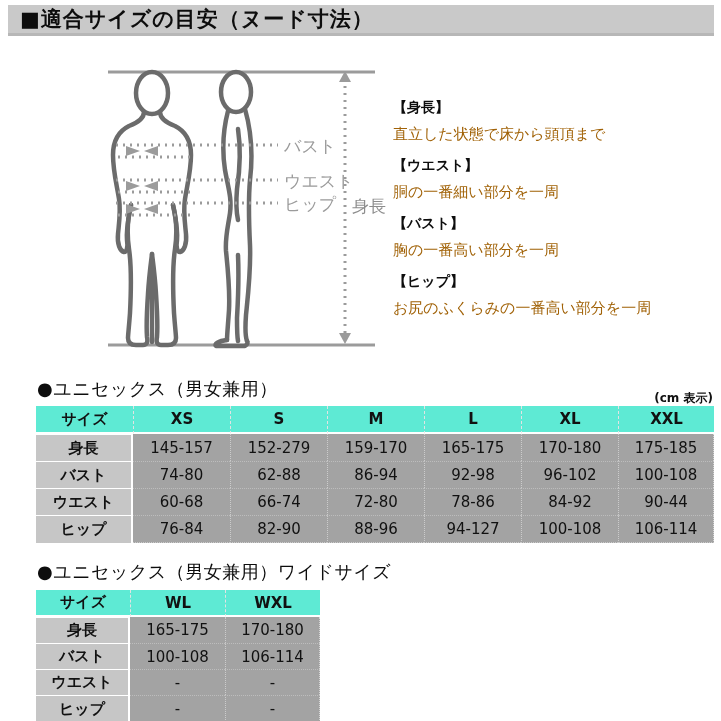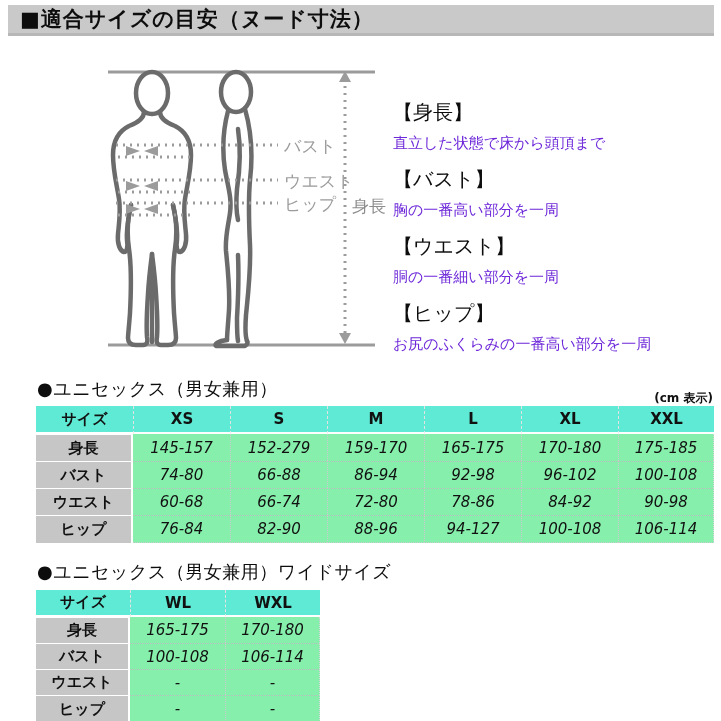--- a/index.html
+++ b/index.html
@@ -10,42 +10,42 @@
   }
   .header-bar {
     position:absolute; left:8px; top:5px; width:706px; height:31px;
     background:#c9c9c9; border-bottom:3px solid #b7b7b7;
     display:flex; align-items:center; padding-left:12px; box-sizing:border-box;
     font-size:21px; font-weight:bold; letter-spacing:1px; color:#0d0d0d;
   }
   .figure-wrap { position:absolute; left:88px; top:55px; width:302px; height:302px; }
   .defs { position:absolute; left:393px; top:99px; width:328px; }
   .def { margin-bottom:13px; }
-  .def .term { font-size:20px; font-weight:normal; margin-bottom:8px; color:#0d0d0d; }
-  .def .desc { font-size:15px; color:#6d28d9; }
+  .def .term { font-size:14px; font-weight:bold; margin-bottom:8px; color:#0d0d0d; }
+  .def .desc { font-size:15px; color:#a16207; }
   .sec-title { position:absolute; font-size:18px; font-weight:normal; color:#0d0d0d; letter-spacing:0.5px; }
   .sec1-title { left:37px; top:377px; }
   .sec2-title { left:37px; top:560px; }
   .unit-note { position:absolute; right:8px; top:390px; font-size:12px; font-weight:bold; }
   .tbl { position:absolute; border-collapse:separate; border-spacing:0; table-layout:fixed; }
   .table1 { left:36px; top:406px; }
   .table2 { left:36px; top:590px; }
   .tbl th, .tbl td { padding:0; text-align:center; vertical-align:middle; font-size:15px; color:#111; }
   .table1 th, .table1 td { height:26px; }
   .table2 th, .table2 td { height:25px; }
   .tbl th {
     background:#5eead4; font-weight:bold; font-size:15px;
     border-left:1px dashed #e3e3e3; border-bottom:2px solid #ffffff;
   }
   .tbl th:first-child { border-left:none; }
   .tbl td.label {
     background:#c6c6c6; font-weight:bold;
     border-top:1px solid #ffffff; border-right:2px solid #ffffff;
   }
-  .tbl td.val { border-top:1px dotted #bdbdbd; border-left:1px dotted #cccccc; background:#86efac;font-style:italic; }
+  .tbl td.val { border-top:1px dotted #bdbdbd; border-left:1px dotted #cccccc; background:#a3a3a3; }
   .tbl tr td.val.c0 { border-left:none; }
   .tbl tr.r0 td.val { border-top:none; }
   .tbl tr.rlast td.val { border-bottom:1px dotted #cccccc; }
   .tbl td.val.clast { border-right:1px dotted #d6d6d6;margin-top:28px; }
 </style>
 </head>
 <body>
 
 <div class="header-bar">■適合サイズの目安（ヌード寸法）</div>
 
@@ -111,26 +111,26 @@
     </g>
   </svg>
 </div>
 
 <div class="defs">
   <div class="def">
     <div class="term">【身長】</div>
     <div class="desc">直立した状態で床から頭頂まで</div>
   </div>
   <div class="def">
+    <div class="term">【ウエスト】</div>
+    <div class="desc">胴の一番細い部分を一周</div>
+  </div>
+  <div class="def">
     <div class="term">【バスト】</div>
     <div class="desc">胸の一番高い部分を一周</div>
-  </div>
-  <div class="def">
-    <div class="term">【ウエスト】</div>
-    <div class="desc">胴の一番細い部分を一周</div>
   </div>
   <div class="def">
     <div class="term">【ヒップ】</div>
     <div class="desc">お尻のふくらみの一番高い部分を一周</div>
   </div>
 </div>
 
 <div class="sec-title sec1-title">●ユニセックス（男女兼用）</div>
 <div class="unit-note">(cm 表示)</div>
 <table class="tbl table1">
@@ -160,34 +160,34 @@
         <td class="val c0">145-157</td>
         <td class="val">152-279</td>
         <td class="val">159-170</td>
         <td class="val">165-175</td>
         <td class="val">170-180</td>
         <td class="val clast">175-185</td>
       </tr>
       <tr>
         <td class="label">バスト</td>
         <td class="val c0">74-80</td>
-        <td class="val">66-88</td>
+        <td class="val">62-88</td>
         <td class="val">86-94</td>
         <td class="val">92-98</td>
         <td class="val">96-102</td>
         <td class="val clast">100-108</td>
       </tr>
       <tr>
         <td class="label">ウエスト</td>
         <td class="val c0">60-68</td>
         <td class="val">66-74</td>
         <td class="val">72-80</td>
         <td class="val">78-86</td>
         <td class="val">84-92</td>
-        <td class="val clast">90-98</td>
+        <td class="val clast">90-44</td>
       </tr>
       <tr class="rlast">
         <td class="label">ヒップ</td>
         <td class="val c0">76-84</td>
         <td class="val">82-90</td>
         <td class="val">88-96</td>
         <td class="val">94-127</td>
         <td class="val">100-108</td>
         <td class="val clast">106-114</td>
       </tr>

